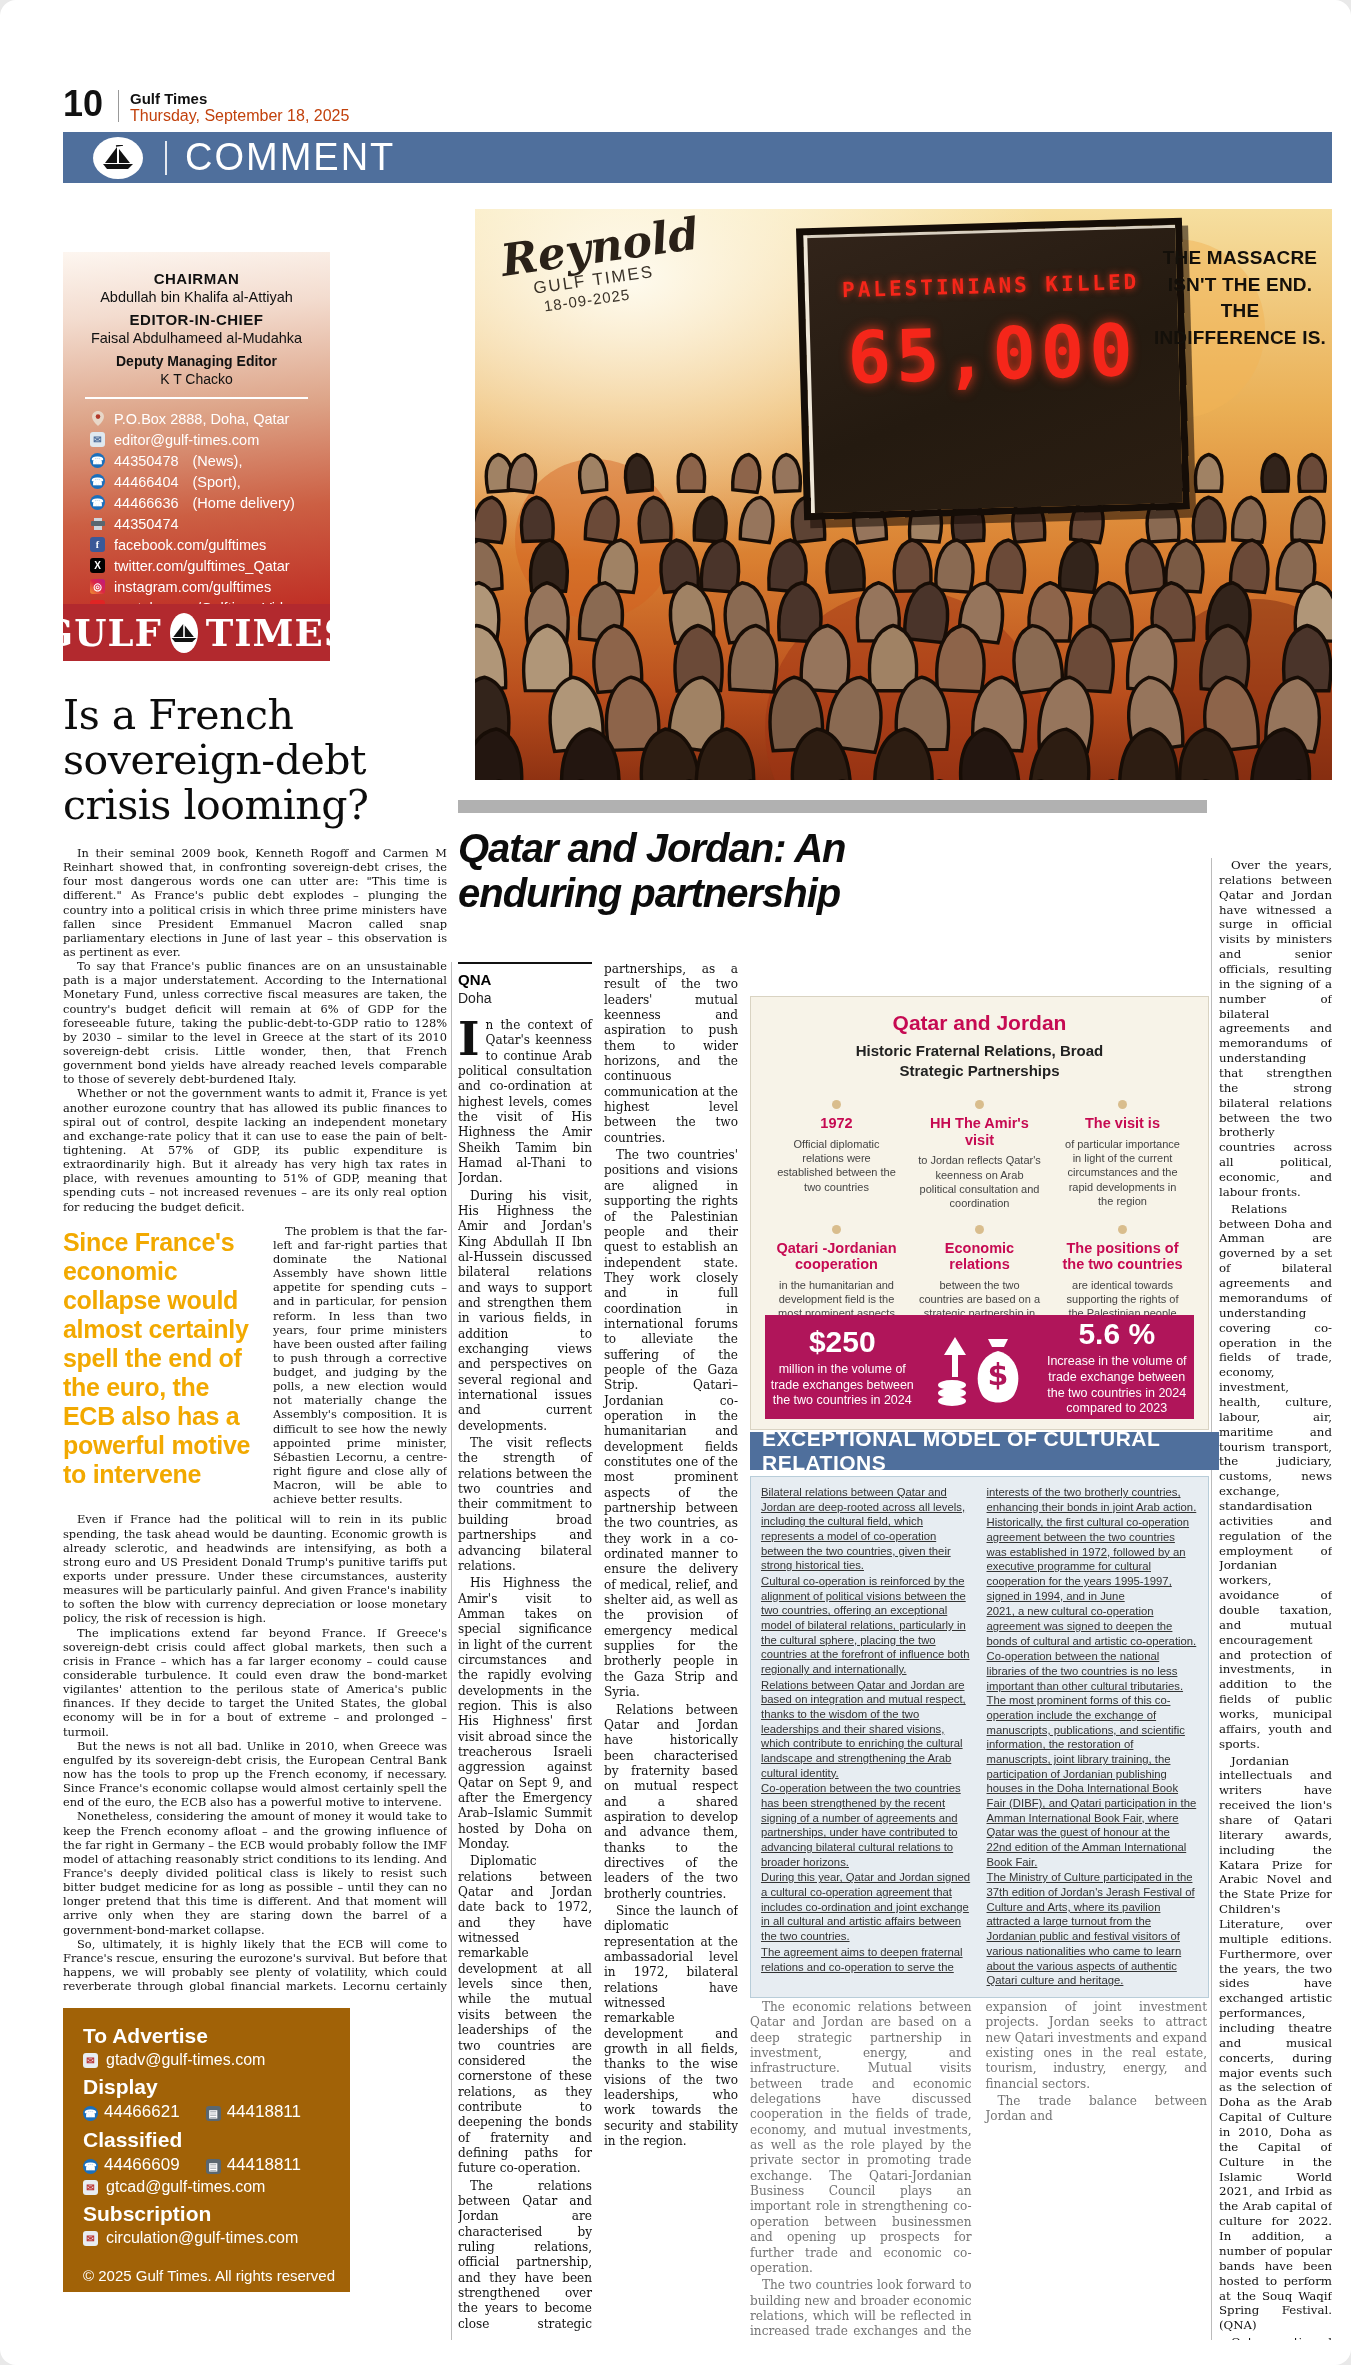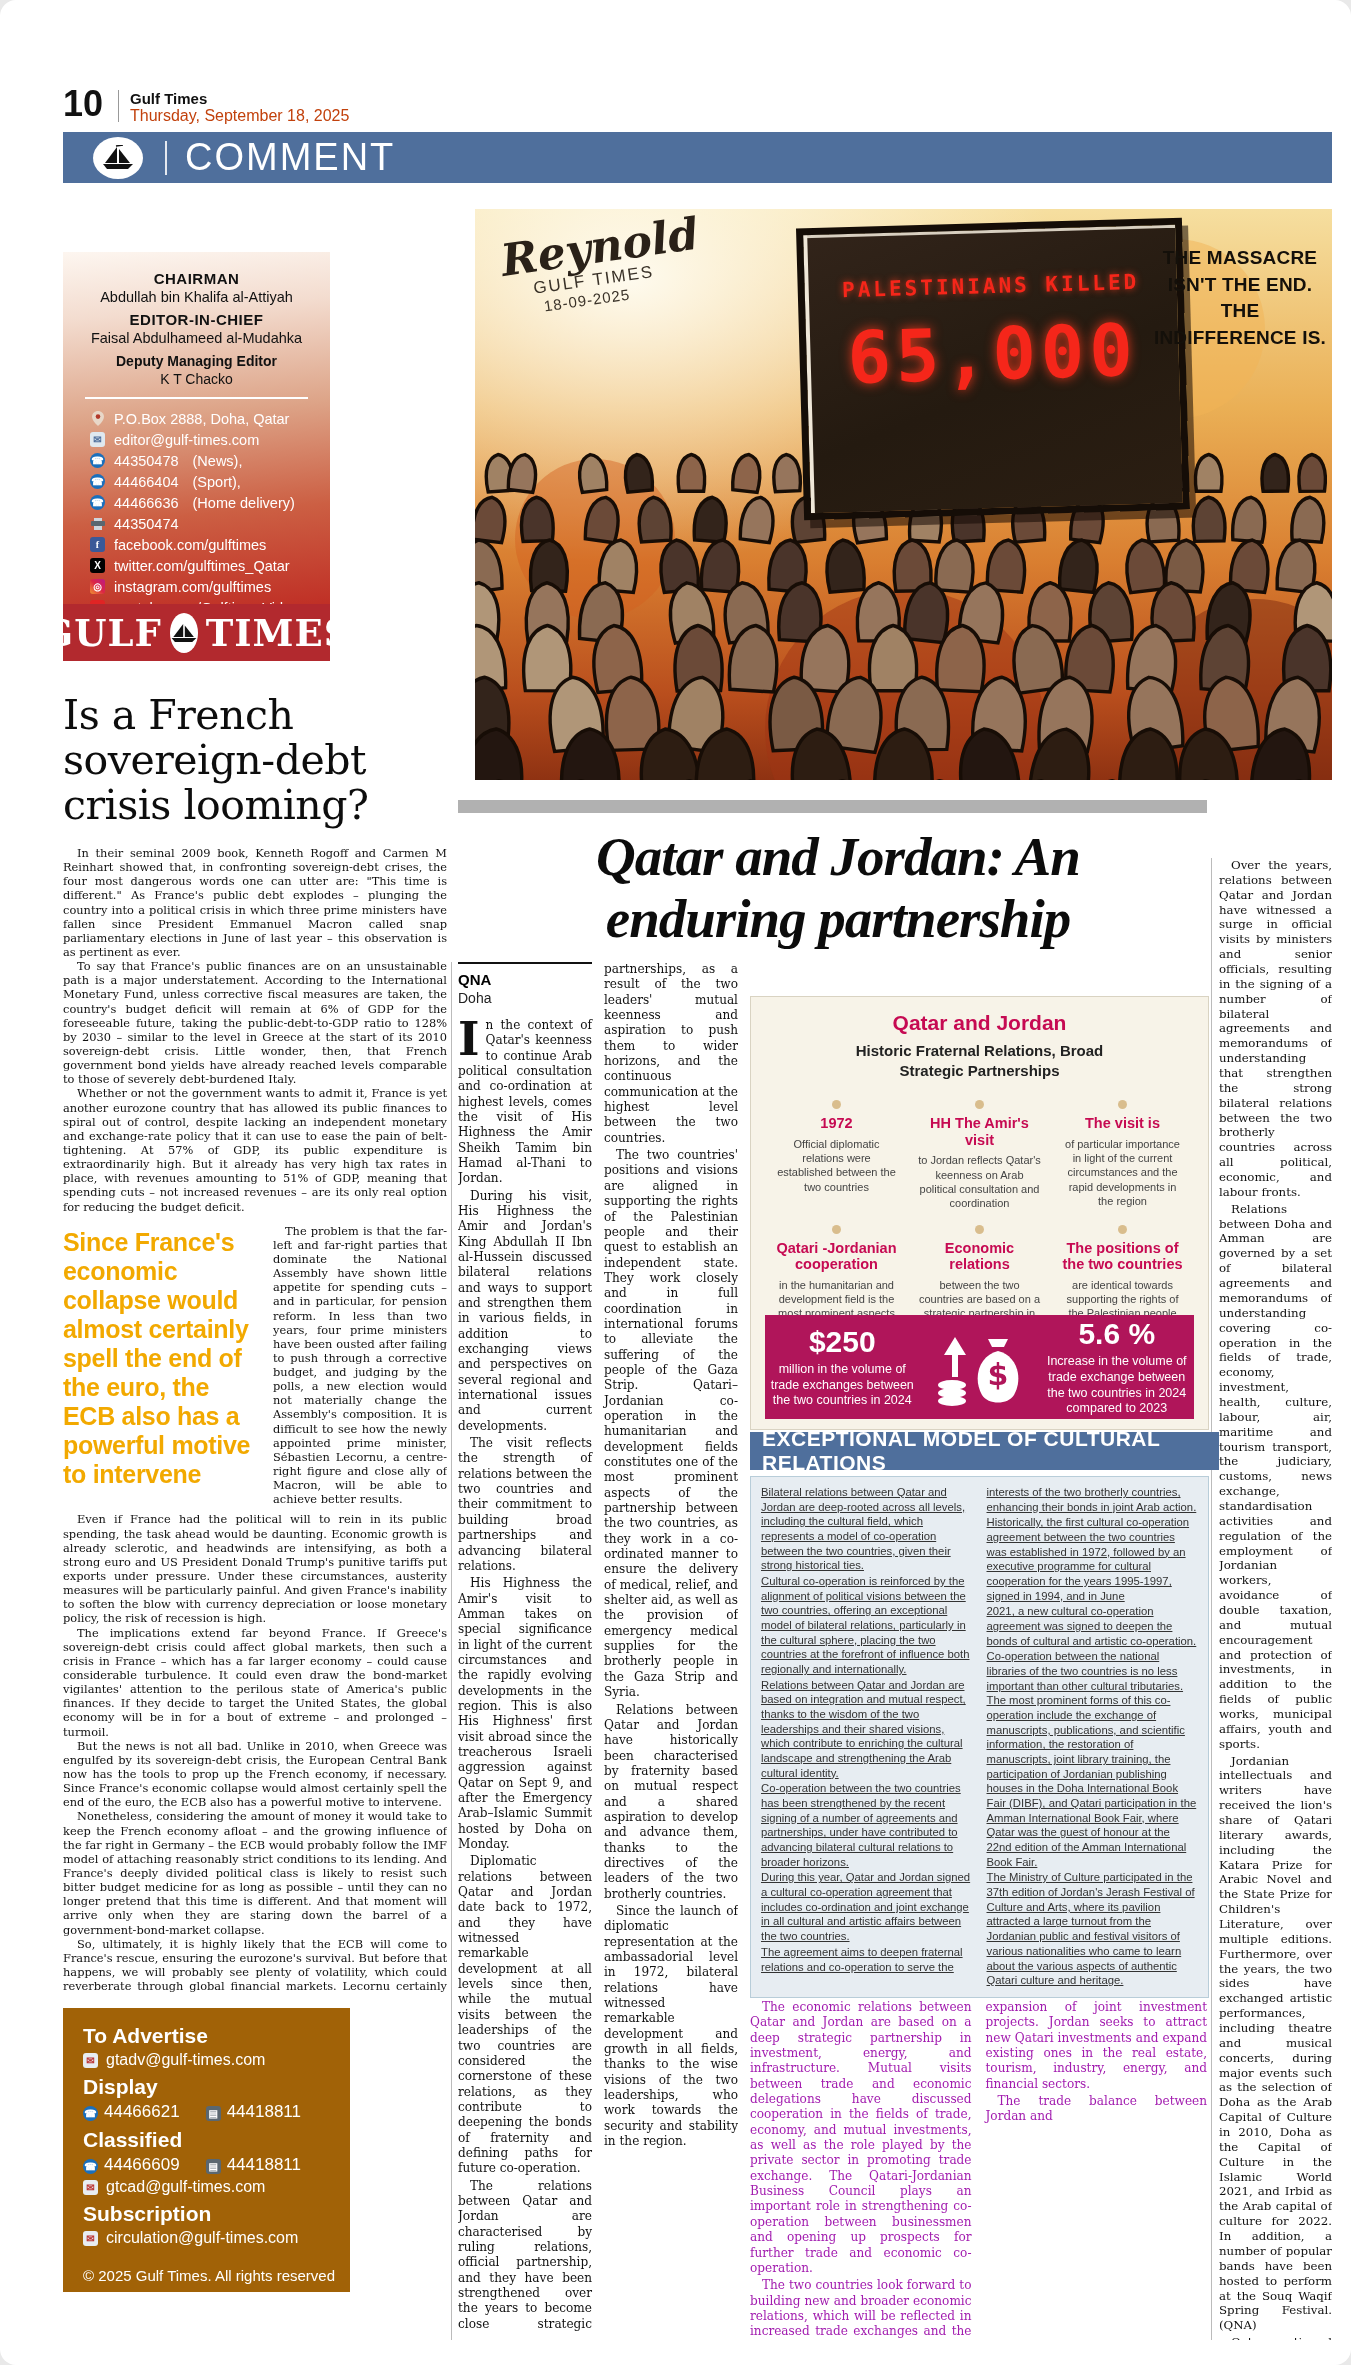--- a/index.html
+++ b/index.html
@@ -58,21 +58,21 @@
   .board-num{margin-top:14px;font-family:"DejaVu Sans Mono","Liberation Mono",monospace;font-weight:700;font-size:72px;letter-spacing:5px;color:#f5261a;text-shadow:0 0 12px rgba(255,60,30,.85);}
   .sig{position:absolute;left:28px;top:16px;transform:rotate(-8deg);color:#2a2118;}
   .sig-name{font-family:"DejaVu Serif","Liberation Serif",serif;font-style:italic;font-weight:700;font-size:44px;line-height:1;}
   .sig-sub{font-size:17px;letter-spacing:2px;color:#3a3228;margin-left:28px;}
   .sig-date{font-size:15px;letter-spacing:1px;color:#3a3228;margin-left:36px;}
   .cap{position:absolute;left:676px;top:36px;width:178px;text-align:center;font-weight:800;font-size:19px;line-height:1.4;color:#14100a;letter-spacing:.2px;}
 
   .grey-bar{background:#b1b1b1;}
 
   
-  .main-head{font-family:Liberation Serif, serif;font-style:italic;font-weight:700;font-size:55px;line-height:1.12;color:#0c0c0c;letter-spacing:-1px;text-align:center;}
+  .main-head{font-family:Liberation Sans, sans-serif;font-style:italic;font-weight:700;font-size:40px;line-height:1.12;color:#0c0c0c;letter-spacing:-1px;}
   .vrule{width:1px;background:#bbb;}
   .art-cols{column-count:2;column-gap:12px;column-fill:auto;overflow:hidden;font-family:"DejaVu Serif","Liberation Serif",serif;font-size:12.1px;line-height:1.27;color:#111;text-align:justify;}
   .art-cols p{margin:0 0 2px 0;text-indent:12px;}
   .byline{break-inside:avoid;border-top:2px solid #111;padding-top:6px;margin-bottom:10px;font-family:"Liberation Sans",sans-serif;}
   .by-agency{font-weight:800;font-size:15px;color:#000;}
   .by-city{font-size:14px;color:#222;margin-top:1px;}
   .lede{text-indent:0 !important;}
   .dropcap{float:left;font-size:46px;line-height:.82;font-weight:700;padding:3px 6px 0 0;font-family:"DejaVu Serif","Liberation Serif",serif;}
   .col3{font-family:"DejaVu Serif","Liberation Serif",serif;font-size:11.8px;line-height:1.26;color:#111;text-align:justify;overflow:hidden;}
   .col3 p{margin:0 0 2px 0;text-indent:12px;}
@@ -88,21 +88,21 @@
   .cell-b{color:#444;font-size:11px;line-height:1.3;margin-top:5px;}
   .stats{position:absolute;left:14px;right:14px;bottom:10px;height:104px;background:#b0155a;display:flex;align-items:center;color:#fff;}
   .stat{flex:1;text-align:center;}
   .stat-v{font-weight:800;font-size:30px;}
   .stat-l{font-size:12.5px;line-height:1.25;margin-top:3px;}
   .stat-ic{flex:0 0 120px;display:flex;align-items:center;justify-content:center;}
 
   .section-banner{background:#4f6f9c;color:#fff;font-weight:800;font-size:21px;letter-spacing:.5px;display:flex;align-items:center;padding-left:12px;}
   .culture-box{background:#e7edf2;border:1px solid #b8cdd9;column-count:2;column-gap:14px;column-fill:auto;overflow:hidden;padding:8px 10px;font-size:11.3px;line-height:1.3;color:#333;text-align:left;font-family:"Liberation Sans",sans-serif;}
   .culture-box p{margin:0 0 1px 0;}
-  .econ-cols{column-count:2;column-gap:14px;column-fill:auto;overflow:hidden;font-family:"DejaVu Serif","Liberation Serif",serif;font-size:12.1px;line-height:1.27;color:#a21caf;text-align:justify;}
+  .econ-cols{column-count:2;column-gap:14px;column-fill:auto;overflow:hidden;font-family:"DejaVu Serif","Liberation Serif",serif;font-size:12.1px;line-height:1.27;color:#737373;text-align:justify;}
   .econ-cols p{margin:0 0 2px 0;text-indent:12px;}
 </style>
 </head>
 <body>
 
 <div class="page">
 
   <div class="abs pgnum" style="left:63px;top:83px;">10</div>
   <div class="abs hdr-rule" style="left:118px;top:90px;height:32px;"></div>
   <div class="abs hdr-pub" style="left:130px;top:90px;">Gulf Times</div>

